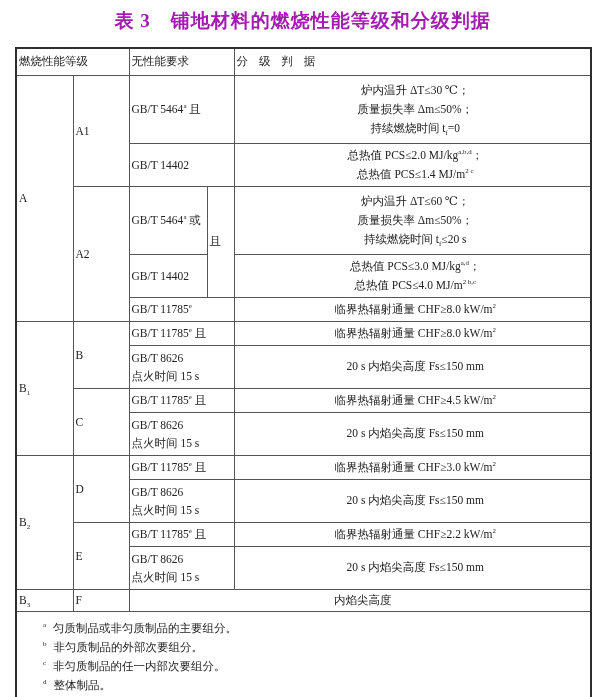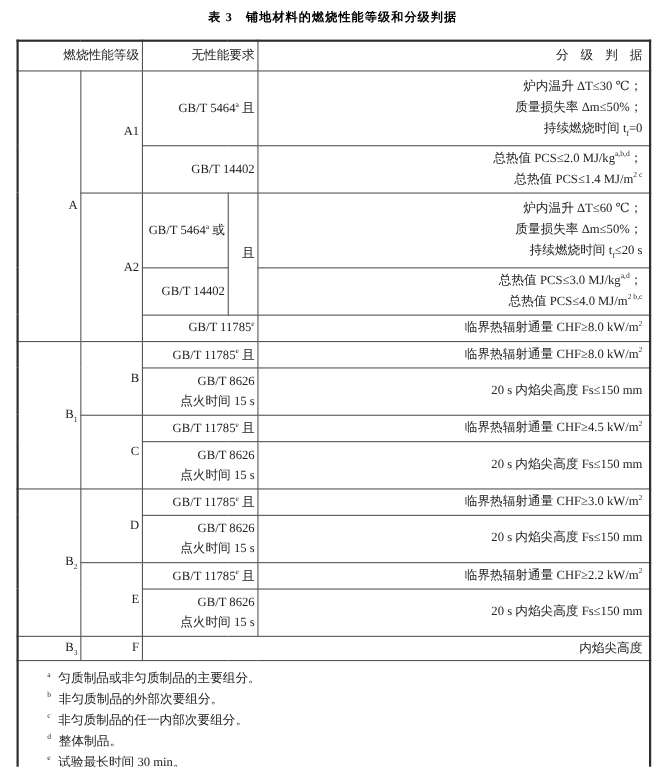--- a/index.html
+++ b/index.html
@@ -3,32 +3,32 @@
 <meta charset="utf-8">
 <style>
   html,body{margin:0;padding:0;}
   body{
     width:605px;height:697px;background:#ffffff;color:#1f1f1f;
     font-family:"Liberation Serif","DejaVu Serif",serif;
     -webkit-font-smoothing:antialiased;
   }
   .page{width:605px;height:697px;position:relative;}
   .title{
-    text-align:center;font-weight:bold;font-size:11px;
-    padding-top:8px;letter-spacing:1px;color:#000000;
+    text-align:center;font-weight:bold;font-size:19px;
+    padding-top:8px;letter-spacing:1px;color:#a21caf;
   }
   table.main{
     border-collapse:collapse;table-layout:fixed;
     width:575px;margin:13px 0 0 15px;
     border:2px solid #2e2e2e;
     font-size:11.5px;color:#222;
   }
   td{border:1px solid #555;overflow:hidden;}
-  td.c{text-align:right;vertical-align:middle;padding:0 2px;}
-  td.crit{text-align:right;vertical-align:middle;padding:2px 6px 2px 12px;}
+  td.c{text-align:left;vertical-align:middle;padding:0 2px;}
+  td.crit{text-align:center;vertical-align:middle;padding:2px 6px 2px 12px;}
   td.crit .ln{line-height:19px;white-space:nowrap;}
   td.method .ln{line-height:18px;}
   .hdr-criteria{letter-spacing:4px;}
   sup{font-size:0.60em;line-height:0;vertical-align:super;}
   sub{font-size:0.60em;line-height:0;vertical-align:sub;}
   td.fnotes{vertical-align:top;padding:7px 8px 4px 26px;text-align:left;}
   td.fnotes .ln{line-height:19px;}
   td.fnotes .ln sup{margin-right:7px;}
 </style>
 </head>

